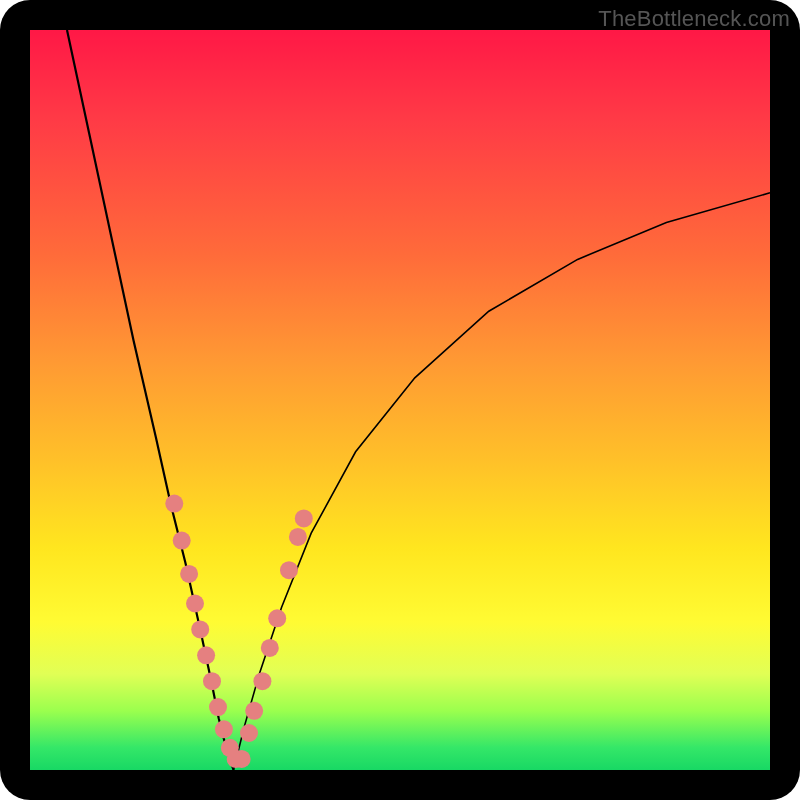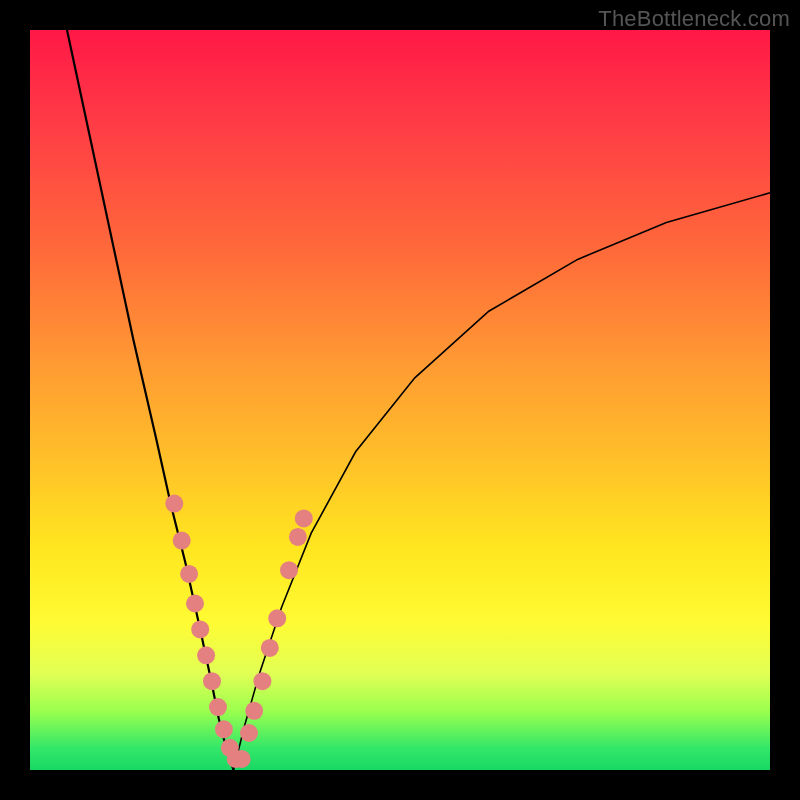--- a/index.html
+++ b/index.html
@@ -8,20 +8,21 @@
     width: 800px;
     height: 800px;
     overflow: hidden;
     font-family: Arial, Helvetica, sans-serif;
   }
   .frame {
     position: relative;
     width: 800px;
     height: 800px;
     background: #000;
+    border-radius: 30px;
   }
   .plot-area {
     position: absolute;
     left: 30px;
     top: 30px;
     width: 740px;
     height: 740px;
     
     background: linear-gradient(
       to bottom,

